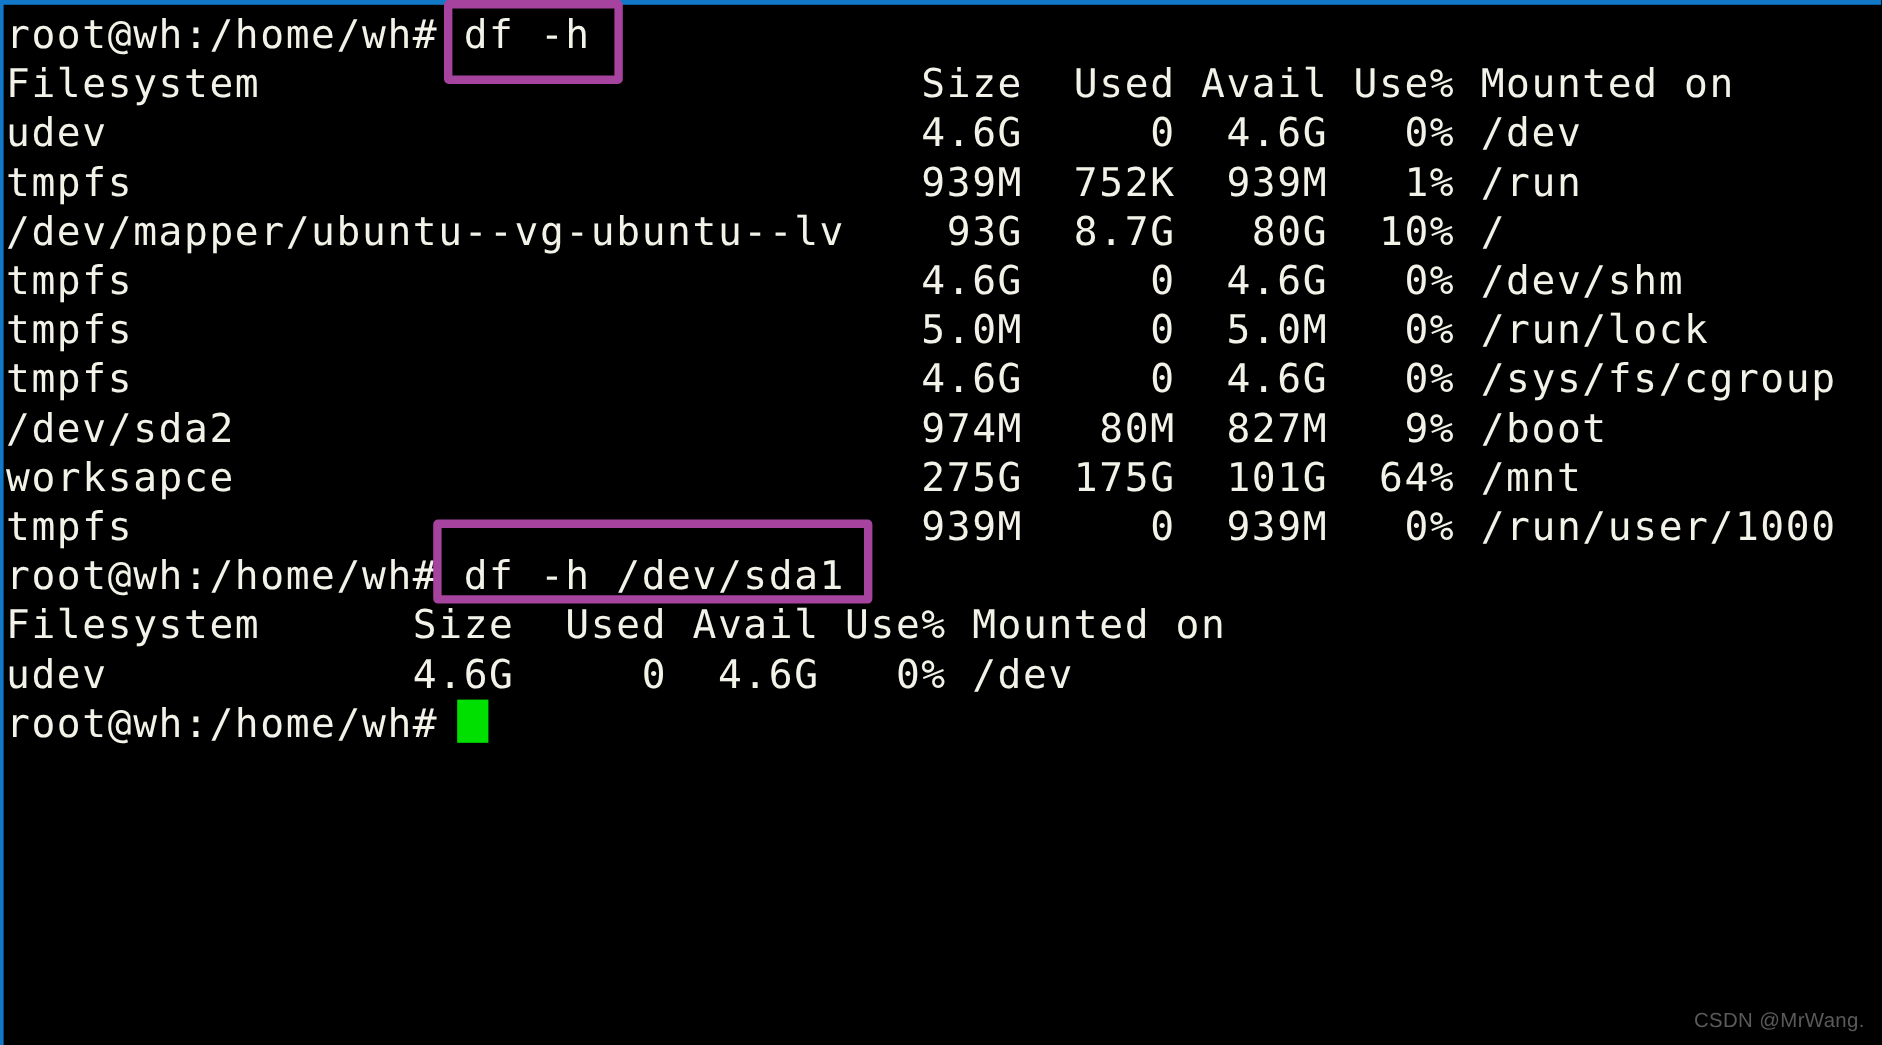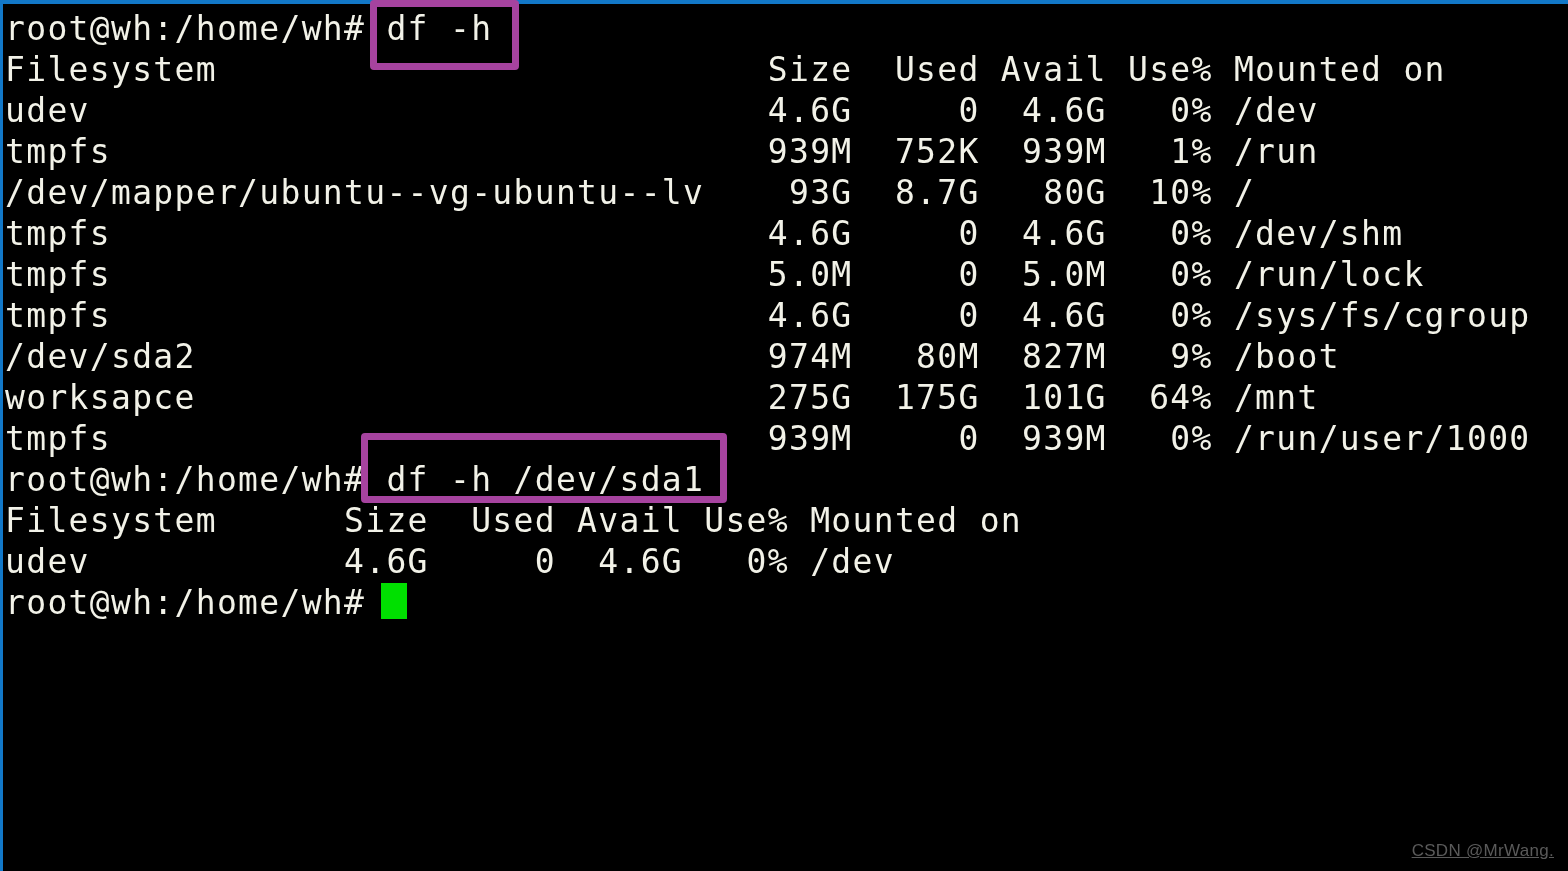--- a/index.html
+++ b/index.html
@@ -76,21 +76,20 @@
     height: 70px;
   }
   .watermark {
     position: absolute;
     right: 14px;
     bottom: 10px;
     color: #5a5a5a;
     font-family: "Liberation Sans", sans-serif;
     font-size: 17px;
     letter-spacing: 0.3px;
-    text-decoration: underline;
   }
 </style>
 </head>
 <body>
 
 <div id="screen">
 
   <div class="top-border"></div>
   <div class="left-border"></div>
 

